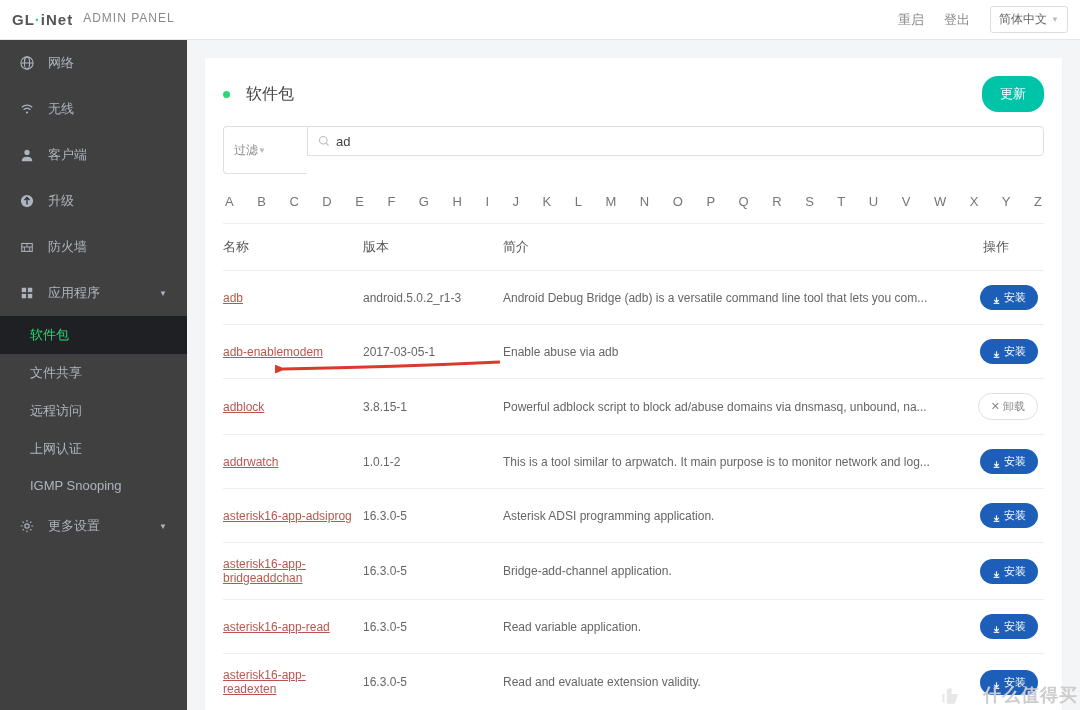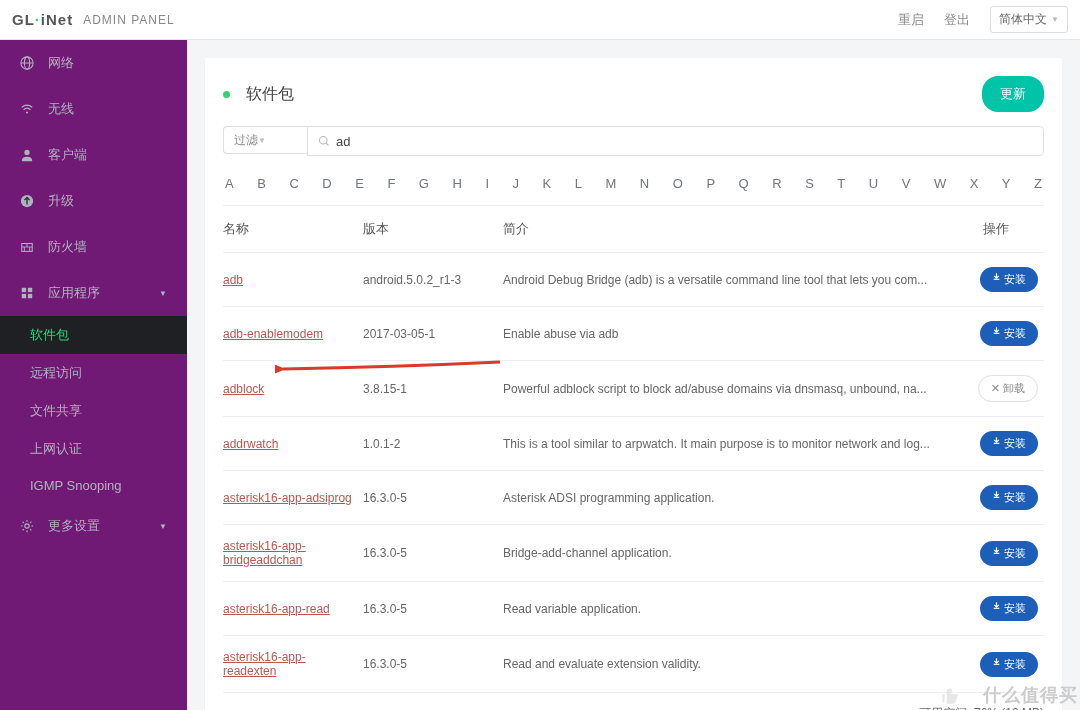--- a/index.html
+++ b/index.html
@@ -1,60 +1,60 @@
 <!DOCTYPE html>
 <html><head>
 <meta charset="utf-8">
 <style>
 * { margin: 0; padding: 0; box-sizing: border-box; font-family: -apple-system, "Helvetica Neue", Arial, sans-serif; }
 body { background: #f4f5f7; width: 1080px; height: 710px; overflow: hidden; position: relative; }
 
 
 .header { height: 40px; background: #fff; border-bottom: 1px solid #e6e6e6; display: flex; align-items: center; padding: 0 12px; }
-.logo { display: flex; align-items: center; gap: 10px; }
+.logo { display: flex; align-items: flex-start; gap: 10px; }
 .logo-text { font-size: 15px; font-weight: 600; color: #555; letter-spacing: 1px; }
 .logo-text .dot { color: #2ed573; }
 .admin-panel { font-size: 12px; color: #888; letter-spacing: 1px; font-weight: 500; }
 .header-right { margin-left: auto; display: flex; align-items: center; gap: 20px; font-size: 13px; color: #888; }
 .lang-select { border: 1px solid #ddd; border-radius: 3px; padding: 4px 8px; cursor: pointer; display: flex; align-items: center; gap: 4px; font-size: 12px; color: #666; }
 
 
-.sidebar { position: absolute; left: 0; top: 40px; width: 187px; height: calc(100% - 40px); background: #701a75; color: #aeb3bd; }
+.sidebar { position: absolute; left: 0; top: 40px; width: 187px; height: calc(100% - 40px); background: #404040; color: #aeb3bd; }
 .sidebar-item { display: flex; align-items: center; padding: 14px 20px; cursor: pointer; font-size: 13px; gap: 14px; }
 .sidebar-sub { padding: 10px 20px 10px 30px; font-size: 13px; cursor: pointer; color: #aeb3bd; }
 .sidebar-sub.active { background: #1e2024; color: #2ed573; }
 .caret { margin-left: auto; font-size: 8px; }
 .icon { width: 14px; height: 14px; fill: currentColor; flex-shrink: 0; }
 
 
 .main { position: absolute; left: 187px; top: 40px; right: 0; bottom: 0; padding: 18px; overflow: auto; }
 .card { background: #fff; border-radius: 2px; padding: 18px; box-shadow: 0 1px 2px rgba(0,0,0,0.05); }
 .card-head { display: flex; align-items: center; margin-bottom: 14px; }
 .status-dot { width: 7px; height: 7px; border-radius: 50%; background: #2ed573; margin-right: 16px; }
 .page-title { font-size: 16px; color: #444; }
 .btn-update { margin-left: auto; background: #00c4a7; color: #fff; border: none; border-radius: 16px; padding: 9px 18px; font-size: 13px; cursor: pointer; }
 
 
 .filter-row { display: flex; margin-bottom: 10px; }
-.filter-select { width: 84px; height: 28px; border: 1px solid #dcdfe6; border-right: none; border-radius: 4px 0 0 4px; display: flex; align-items: center; padding: 0 10px; font-size: 12px; color: #888; cursor: pointer; justify-content: flex-start; }
+.filter-select { width: 84px; height: 48px; border: 1px solid #dcdfe6; border-right: none; border-radius: 4px 0 0 4px; display: flex; align-items: center; padding: 0 10px; font-size: 12px; color: #888; cursor: pointer; justify-content: flex-start; }
 .search-box { flex: 1; height: 30px; border: 1px solid #dcdfe6; border-radius: 0 4px 4px 0; display: flex; align-items: center; padding: 0 10px; gap: 6px; }
 .search-box input { border: none; outline: none; font-size: 13px; flex: 1; color: #444; }
 
 
 .alpha-row { display: flex; justify-content: space-between; padding: 10px 0 14px; border-bottom: 1px solid #ebeef5; color: #72767c; font-size: 13px; }
 .alpha-row span { cursor: pointer; padding: 0 2px; }
 
 
 table { width: 100%; border-collapse: collapse; }
 th { text-align: left; font-size: 13px; color: #555; font-weight: 500; padding: 14px 6px 14px 0; border-bottom: 1px solid #ebeef5; }
 th.op { text-align: center; width: 90px; }
 td { font-size: 12px; color: #666; padding: 14px 6px 14px 0; border-bottom: 1px solid #ebeef5; vertical-align: middle; }
 td.name a { color: #b8564e; }
 td.op { text-align: right; }
-.btn-install { background: #1d5eb8; color: #fff; border: none; border-radius: 14px; padding: 5px 12px; font-size: 11px; cursor: pointer; display: inline-flex; align-items: flex-start; gap: 3px; }
+.btn-install { background: #1d5eb8; color: #fff; border: none; border-radius: 14px; padding: 5px 12px; font-size: 11px; cursor: pointer; display: inline-flex; align-items: flex-end; gap: 3px; }
 .btn-uninstall { background: #fff; border: 1px solid #dcdfe6; color: #888; border-radius: 14px; padding: 5px 12px; font-size: 11px; cursor: pointer; display: inline-flex; align-items: center; gap: 3px; }
 
 
 .arrow-ann { position: absolute; left: 275px; top: 357px; pointer-events: none; }
 
 
 .free-space { text-align: right; font-size: 12px; color: #666; margin-top: 12px; }
 
 
 .watermark { position: absolute; right: 2px; bottom: 2px; font-size: 18px; color: #ccc; font-weight: 600; letter-spacing: 1px; display: flex; align-items: center; gap: 20px; }
@@ -125,22 +125,22 @@
     <svg class="icon" viewBox="0 0 16 16">
         <rect x="2" y="2" width="5" height="5"></rect>
         <rect x="9" y="2" width="5" height="5"></rect>
         <rect x="2" y="9" width="5" height="5"></rect>
         <rect x="9" y="9" width="5" height="5"></rect>
       </svg>
     <span>应用程序</span>
     <span class="caret">▼</span>
   </div>
   <div class="sidebar-sub active">软件包</div>
+  <div class="sidebar-sub">文件共享</div>
   <div class="sidebar-sub">远程访问</div>
-  <div class="sidebar-sub">文件共享</div>
   <div class="sidebar-sub">上网认证</div>
   <div class="sidebar-sub">IGMP Snooping</div>
   <div class="sidebar-item">
     <svg class="icon" viewBox="0 0 16 16">
         <circle cx="8" cy="8" r="2.5" fill="none" stroke="currentColor" stroke-width="1.3"></circle>
         <path d="M8 1 L8 3 M8 13 L8 15 M1 8 L3 8 M13 8 L15 8 M3 3 L4.5 4.5 M11.5 11.5 L13 13 M3 13 L4.5 11.5 M11.5 4.5 L13 3" stroke="currentColor" stroke-width="1.3"></path>
       </svg>
     <span>更多设置</span>
     <span class="caret">▼</span>
   </div>

